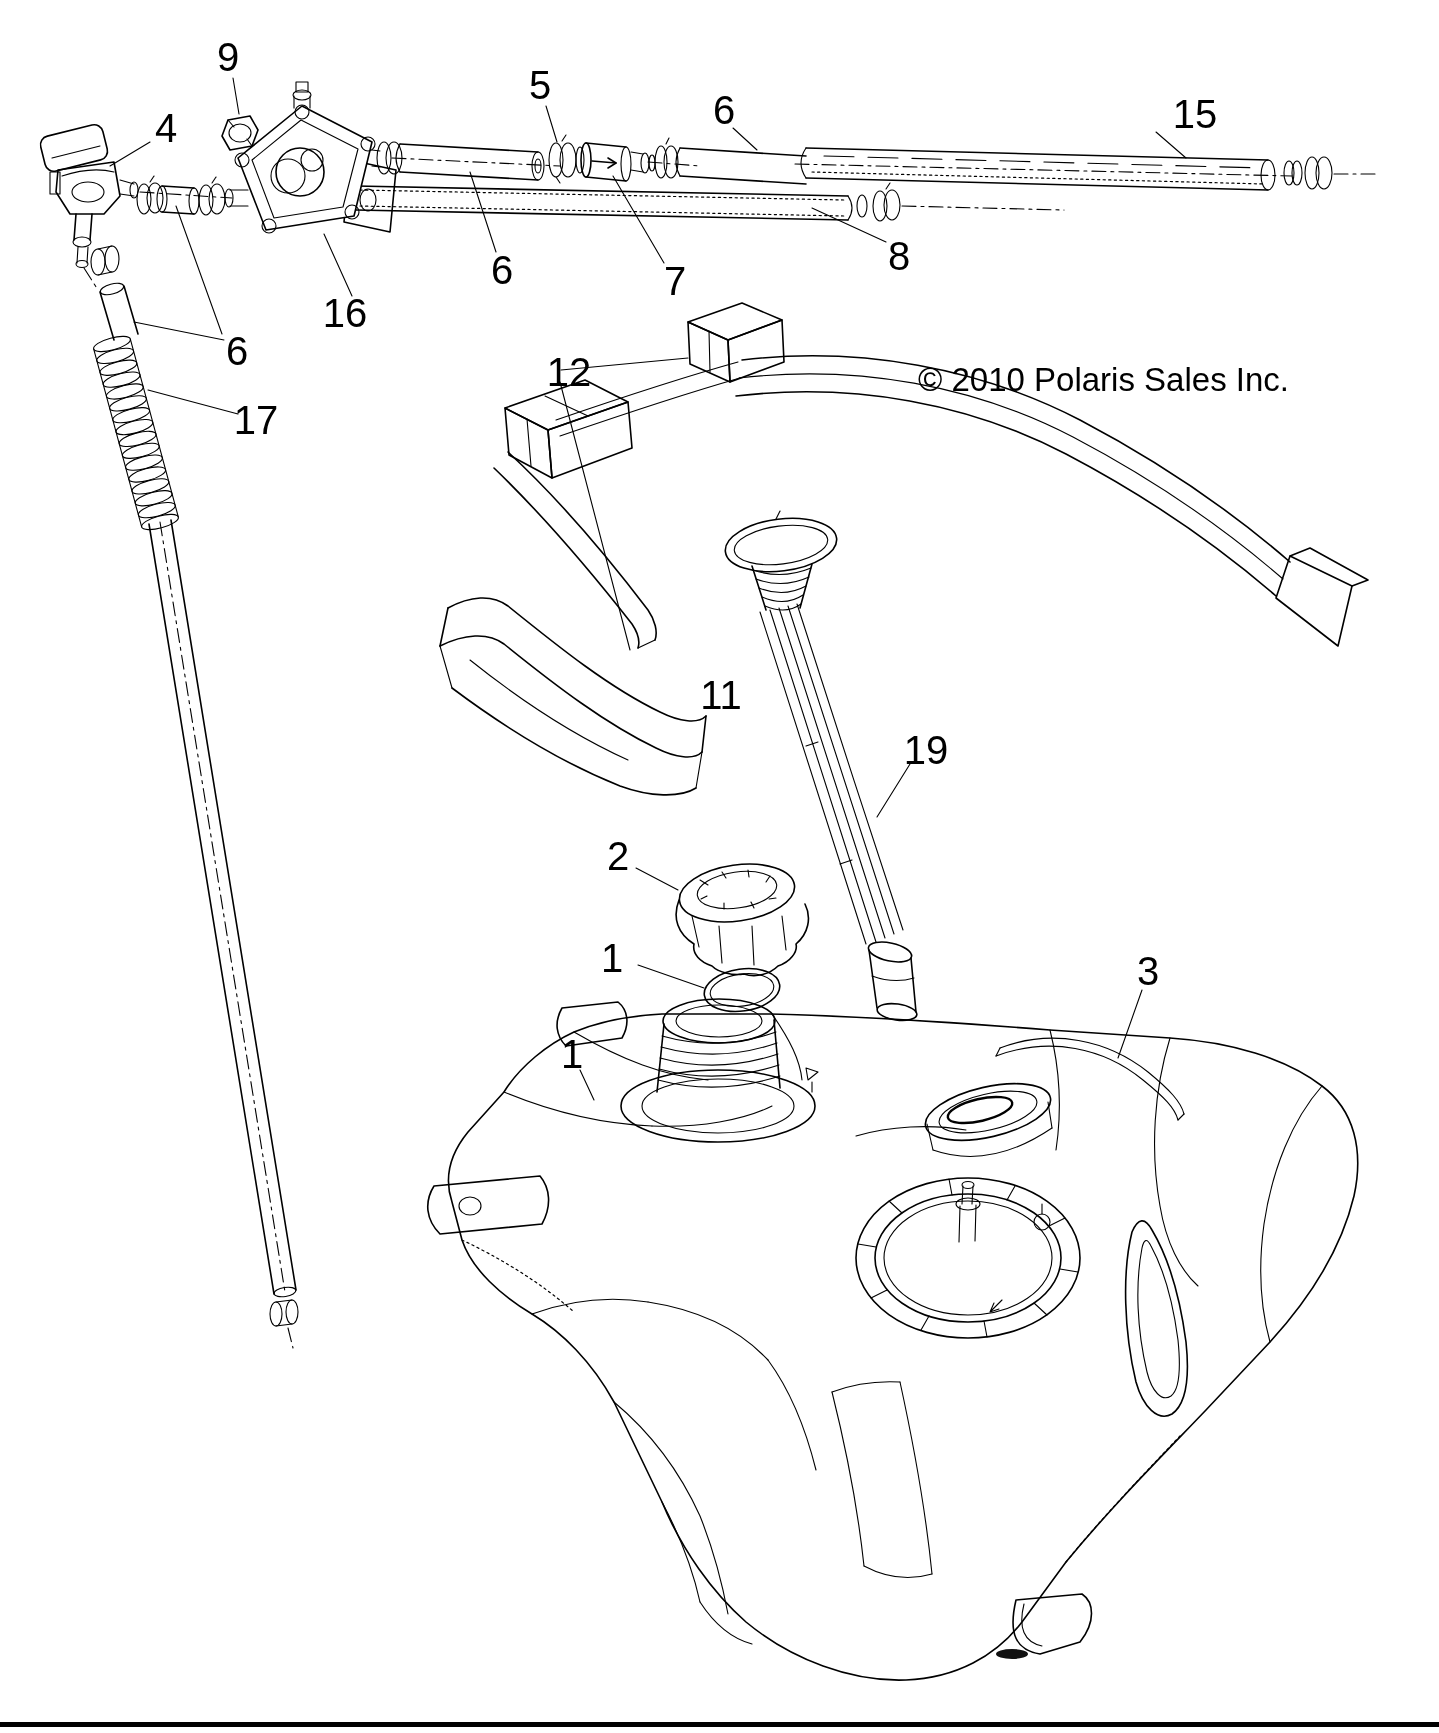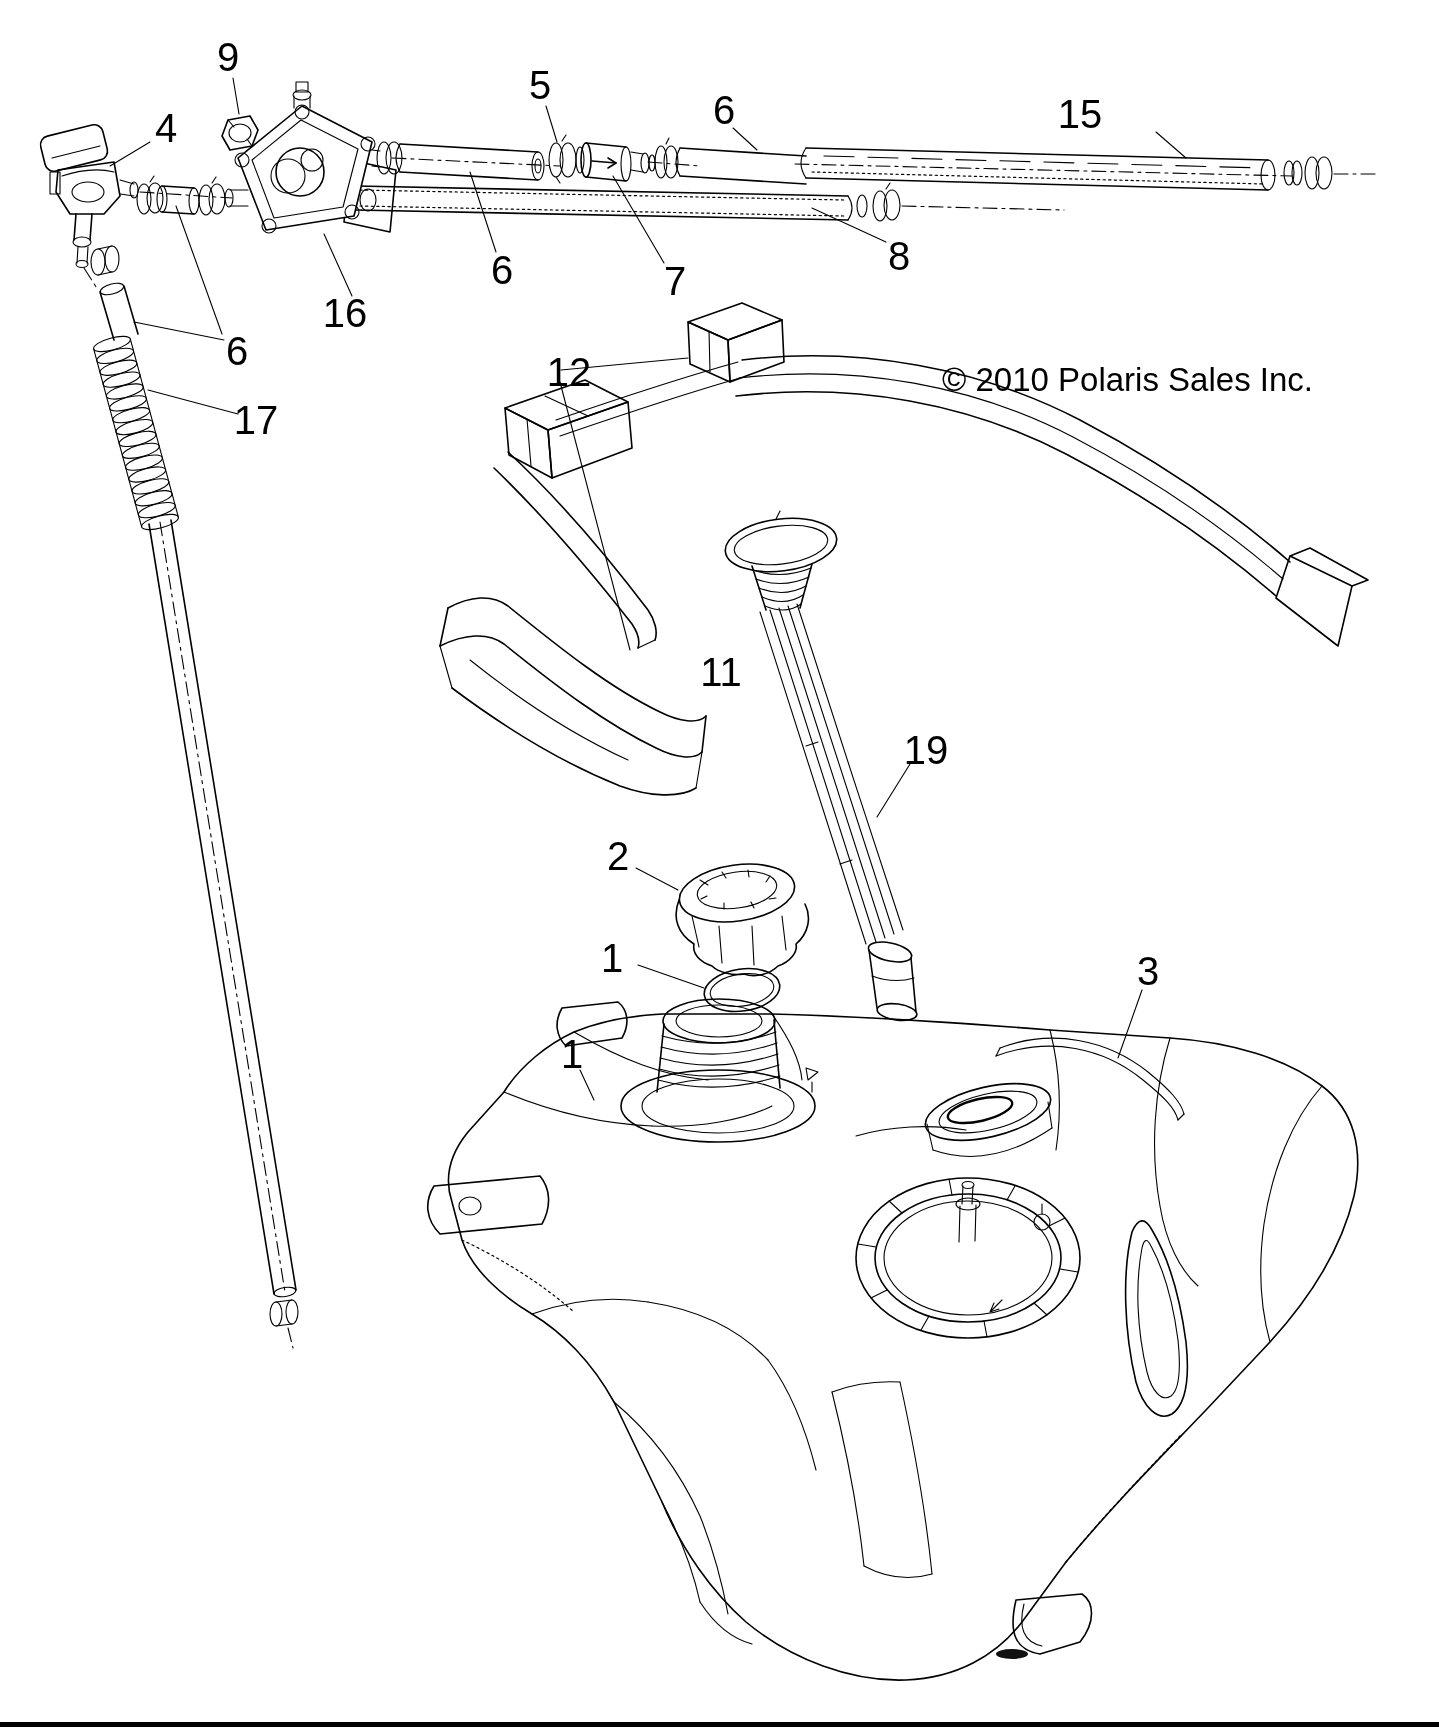--- a/index.html
+++ b/index.html
@@ -8,21 +8,21 @@
   svg{position:absolute;left:0;top:0;}
   .ln{stroke:#000;fill:none;stroke-width:1.6;stroke-linecap:round;stroke-linejoin:round;}
   .thin{stroke-width:1.1;}
   .thick{stroke-width:2.4;}
   .dd{stroke-dasharray:14 5 3 5;stroke-width:1.1;}
   .dot{stroke-dasharray:2.2 3.4;stroke-width:1.2;}
   .fillw{fill:#fff;}
   .callout{position:absolute;transform:translate(-50%,-50%);
            font:400 40px/1 "Liberation Sans",sans-serif;color:#000;white-space:nowrap;}
   .copyright{position:absolute;left:918px;top:360px;font:400 33px/1.2 "Liberation Sans",sans-serif;
-             color:#000;letter-spacing:0px;margin-left:24px;}
+             color:#000;letter-spacing:0px;}
   .footer-rule{position:absolute;left:0;top:1722px;width:1439px;height:5px;background:#000;}
 </style>
 </head>
 <body>
 
 <div class="page">
 
 <svg viewBox="0 0 1439 1733" width="1439" height="1733">
 
   <g>
@@ -446,29 +446,29 @@
         <line x1="580" y1="1070" x2="594" y2="1100" class="ln thin"></line>
         <line x1="1142" y1="990" x2="1118" y2="1058" class="ln thin"></line>
       </g>
 </svg>
 
 <div id="callout-layer">
       <div class="callout" style="left: 228px; top: 57px;">9</div>
       <div class="callout" style="left: 166px; top: 128px;">4</div>
       <div class="callout" style="left: 540px; top: 85px;">5</div>
       <div class="callout" style="left: 724px; top: 110px;">6</div>
-      <div class="callout" style="left: 1080px; top: 114px;">15</div>
+      <div class="callout" style="left: 1195px; top: 114px;">15</div>
       <div class="callout" style="left: 502px; top: 270px;">6</div>
       <div class="callout" style="left: 675px; top: 281px;">7</div>
       <div class="callout" style="left: 899px; top: 256px;">8</div>
       <div class="callout" style="left: 345px; top: 313px;">16</div>
       <div class="callout" style="left: 237px; top: 351px;">6</div>
       <div class="callout" style="left: 256px; top: 420px;">17</div>
       <div class="callout" style="left: 538px; top: 372px; margin-left: 31px;">12</div>
-      <div class="callout" style="left: 721px; top: 672px;">11</div>
+      <div class="callout" style="left: 721px; top: 695px;">11</div>
       <div class="callout" style="left: 926px; top: 750px;">19</div>
       <div class="callout" style="left: 618px; top: 856px;">2</div>
       <div class="callout" style="left: 612px; top: 958px;">1</div>
       <div class="callout" style="left: 572px; top: 1054px;">1</div>
       <div class="callout" style="left: 1148px; top: 971px;">3</div>
     </div>
 
 <div class="copyright">© 2010 Polaris Sales Inc.</div>
 
 <div class="footer-rule"></div>

